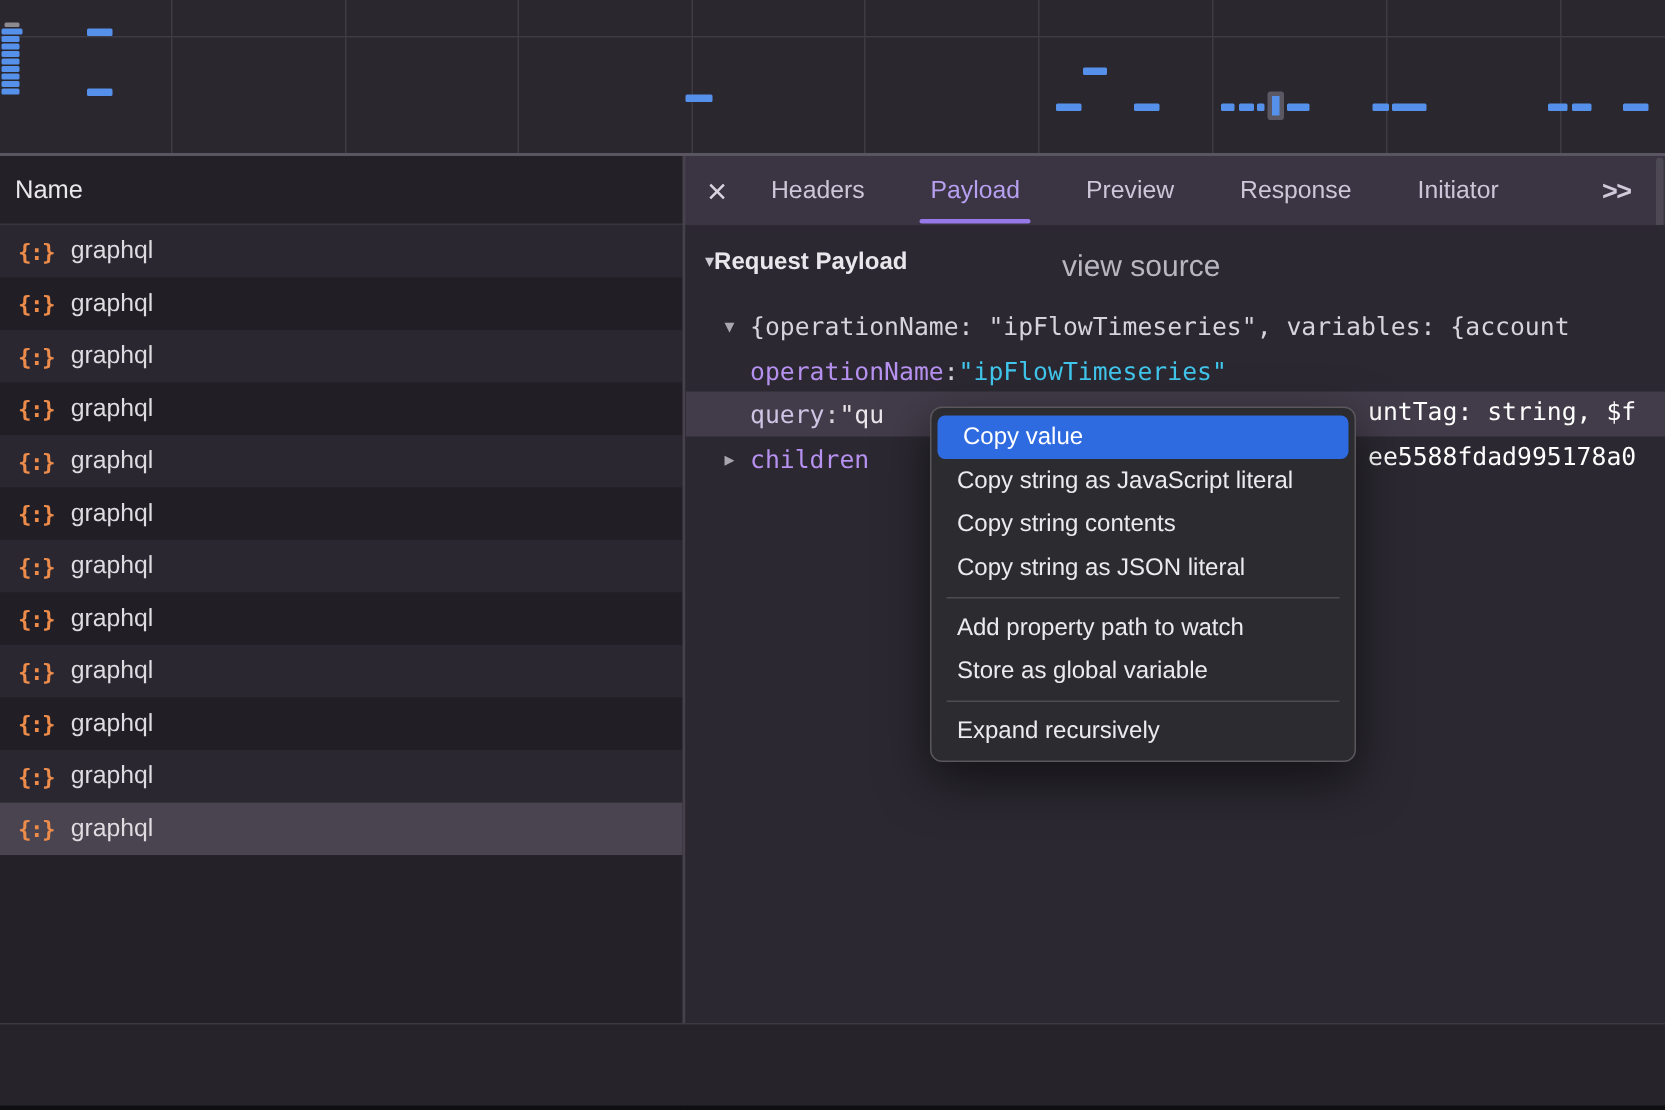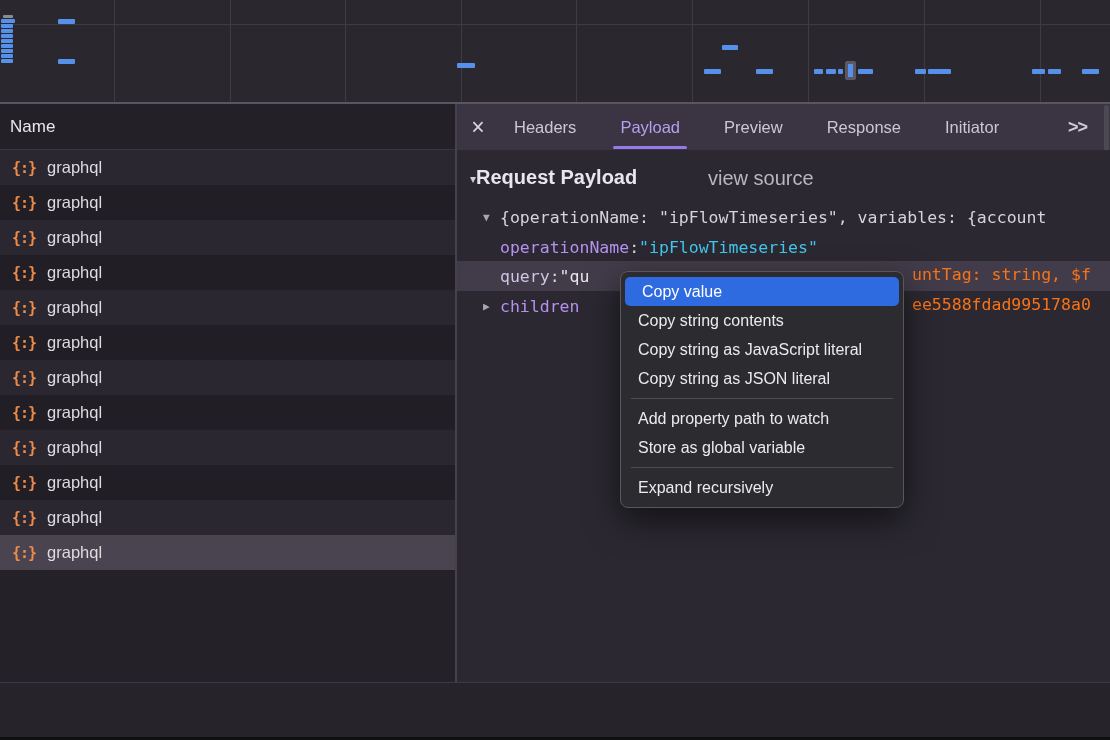--- a/index.html
+++ b/index.html
@@ -55,39 +55,39 @@
 
   
   .panel-divider { position:absolute; left:455px; top:104px; width:2px; height:633px;
     background:var(--divider); }
 
   
   .payload-panel { position:absolute; left:457px; top:150px; width:653px; height:532px;
     background:var(--bg_panel); overflow:hidden; }
   .payload-title-row { position:absolute; left:13px; top:16px; white-space:nowrap; }
   .tri { color:#cfccd6; font-size:12px; vertical-align:1px; }
-  .payload-title { color:var(--text_primary); font-size:20px; font-weight:700; }
+  .payload-title { color:var(--text_primary); font-size:16px; font-weight:700; }
   .view-source { position:absolute; left:251px; top:17px; color:var(--view_source);
     font-size:20px; white-space:nowrap; }
   .mono { font-family:"DejaVu Sans Mono", monospace; font-size:16.5px; }
   .tree-row { position:absolute; left:0; width:653px; height:30px; display:flex;
     align-items:center; white-space:nowrap; overflow:hidden; }
   .tree-indent1 { padding-left:26px; }
   .tree-indent2 { padding-left:43px; }
   .tree-tri { color:#a9a6b0; font-size:11px; width:17px; flex:0 0 17px; text-align:left; }
   .row-preview   { top:52px; color:#d6d4da; }
   .row-opname    { top:82px; }
   .row-query     { top:111px; background:var(--row_highlight); }
   .row-variables { top:141px; }
   .key  { color:var(--key_purple); }
   .key-pale { color:var(--query_key); }
   .punct { color:#d6d4da; }
   .str  { color:var(--string_cyan); }
   .frag { color:#e8e6ea; }
-  .right-frag { position:absolute; left:455px; color:#f97316; white-space:nowrap; }
+  .right-frag { position:absolute; left:455px; color:#ffffff; white-space:nowrap; }
   .rf-query { top:115px; }
   .rf-variables { top:145px; }
 
   
   .context-menu { position:absolute; left:620px; top:271px; width:284px;
     background:var(--menu_bg); border:1px solid var(--menu_border); border-radius:8px;
     padding:5px 0; box-shadow:0 12px 34px rgba(0,0,0,.55); }
   .menu-item { height:29px; display:flex; align-items:center; padding:0 10px 0 17px;
     color:var(--menu_text); font-size:16px; white-space:nowrap; }
   .menu-item.selected { background:var(--menu_highlight); margin:0 4px;
@@ -246,22 +246,22 @@
 
     <div class="tree-row row-variables tree-indent1 mono">
       <span class="tree-tri">▶</span>
       <span class="key">children</span>
     </div>
     <span class="right-frag rf-variables mono">ee5588fdad995178a0</span>
   </div>
 
   <div class="context-menu" id="context-menu">
       <div class="menu-item selected">Copy value</div>
+      <div class="menu-item">Copy string as JavaScript literal</div>
       <div class="menu-item">Copy string contents</div>
-      <div class="menu-item">Copy string as JavaScript literal</div>
       <div class="menu-item">Copy string as JSON literal</div>
       <div class="menu-sep"></div>
       <div class="menu-item">Add property path to watch</div>
       <div class="menu-item">Store as global variable</div>
       <div class="menu-sep"></div>
       <div class="menu-item">Expand recursively</div>
     </div>
 
   <div class="summary-footer"></div>
   <div class="bottom-bar"></div>

